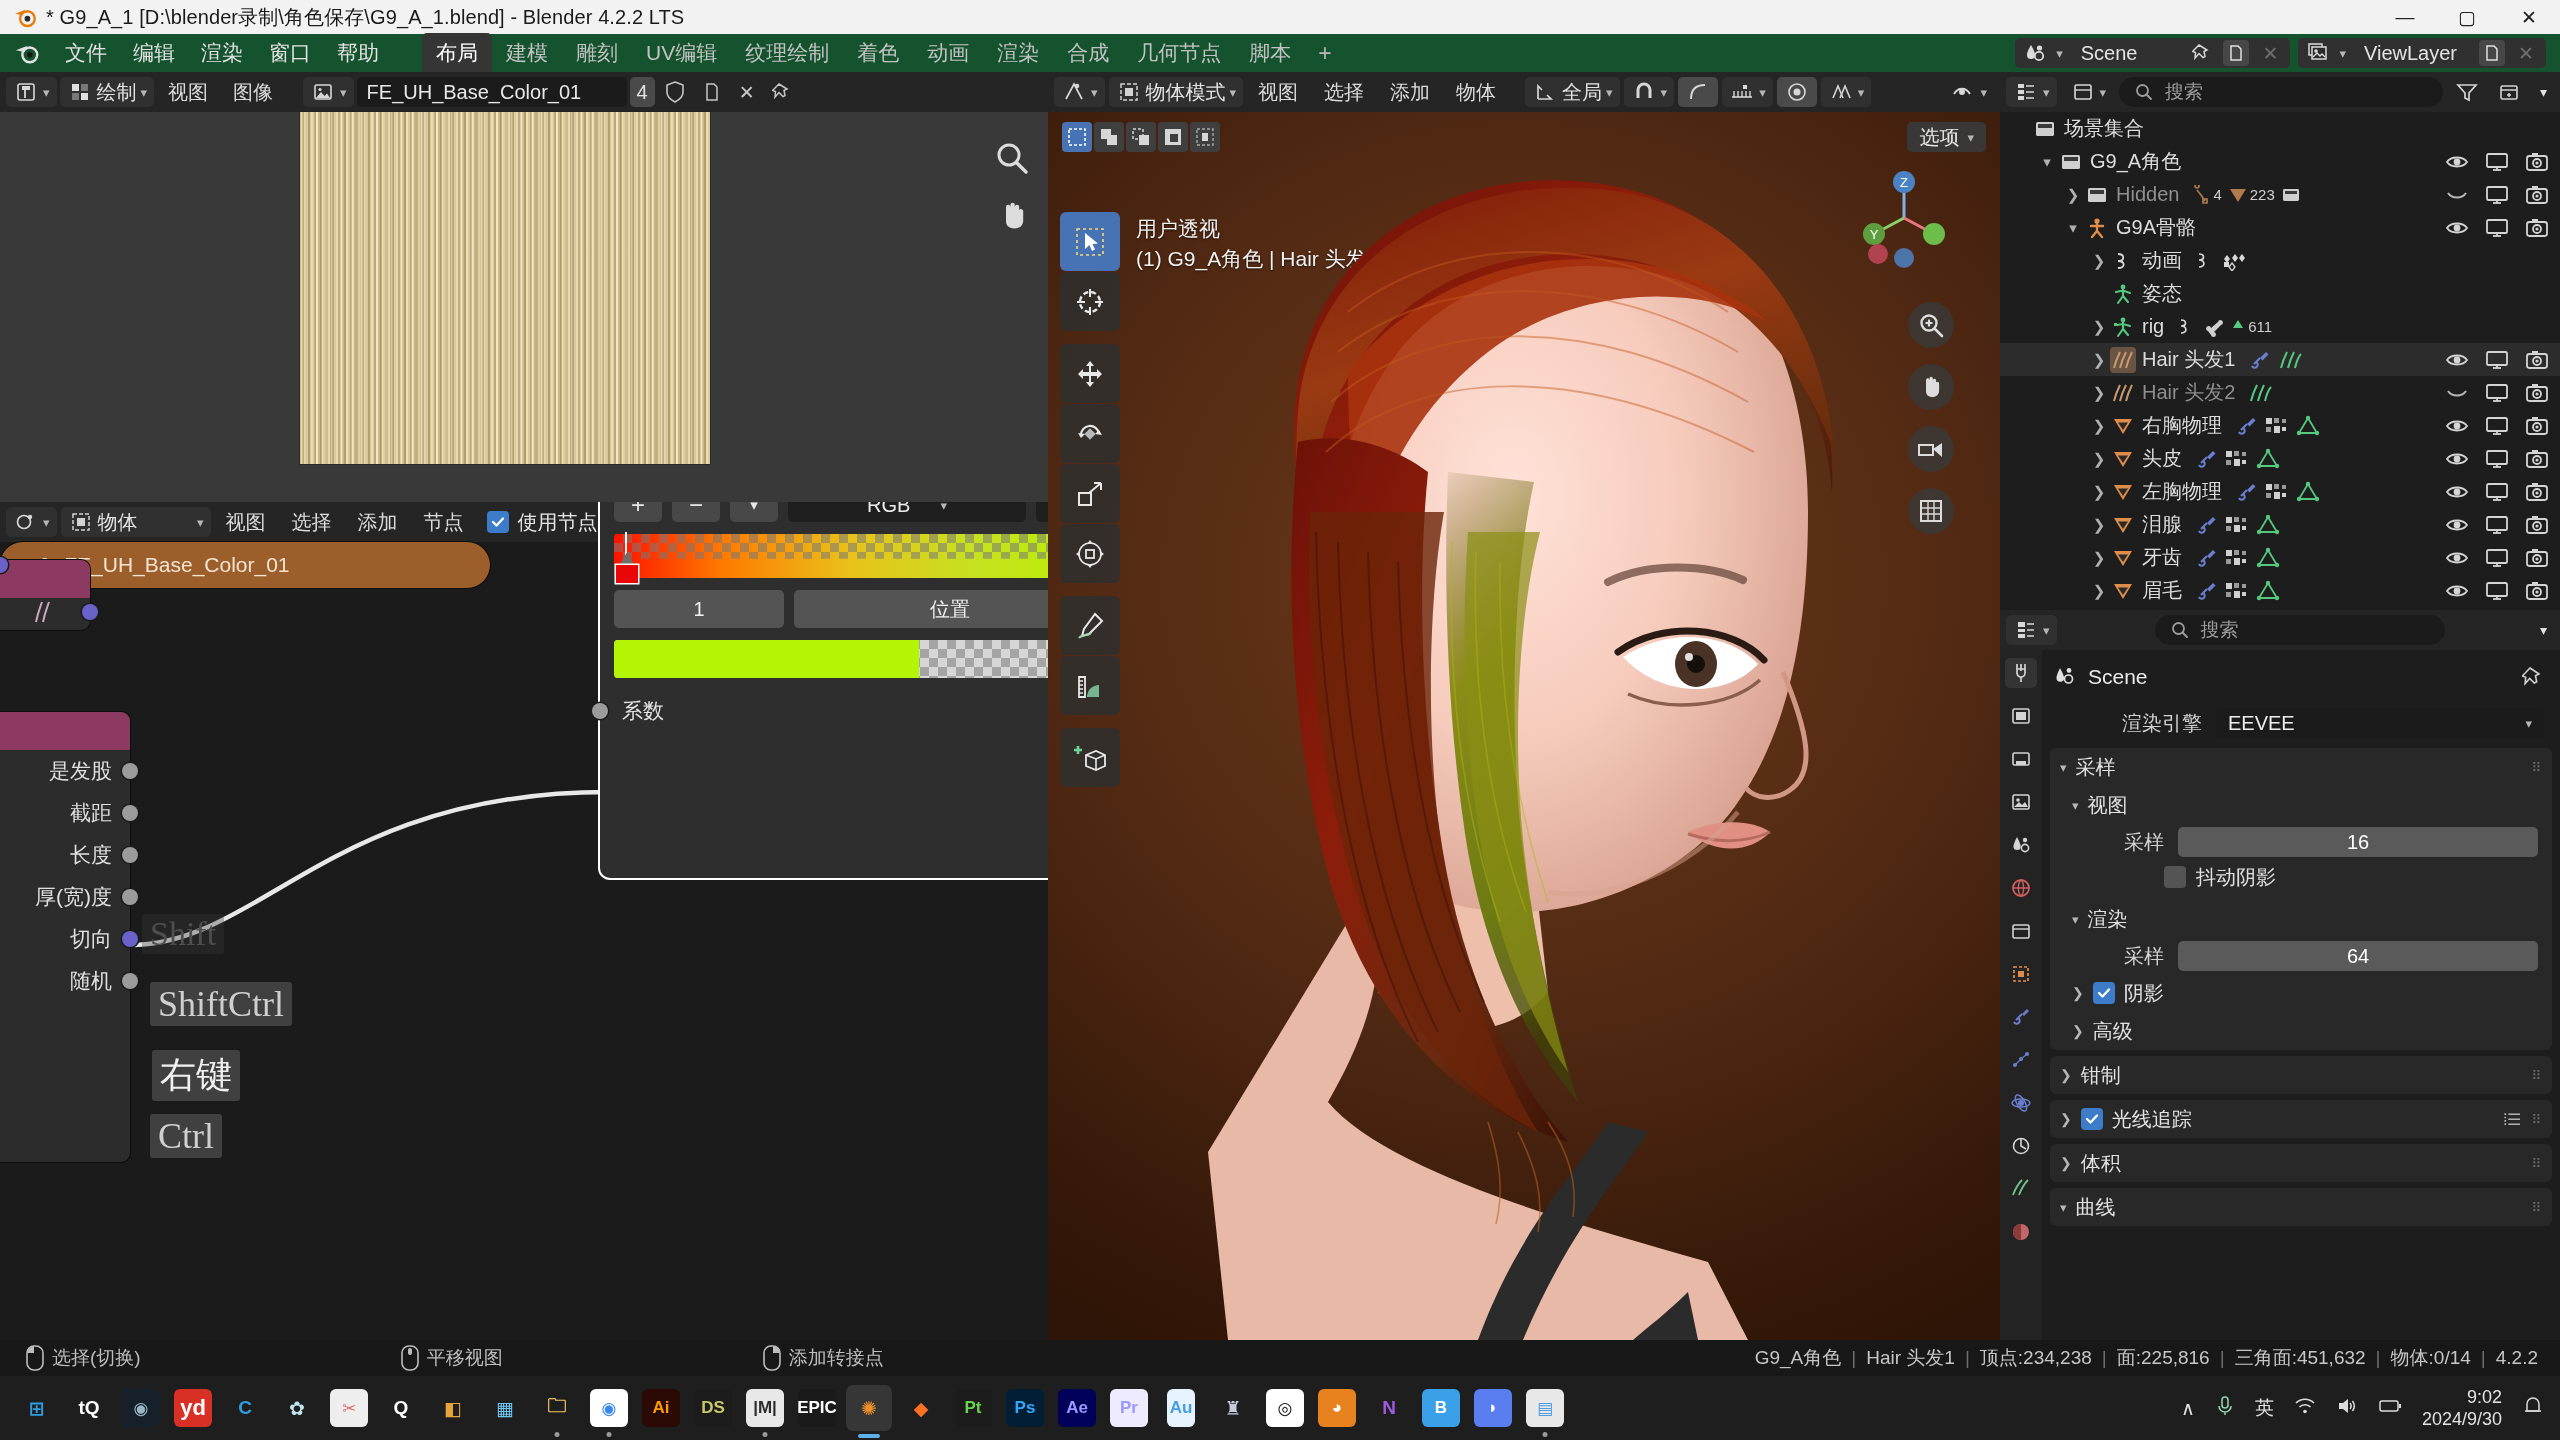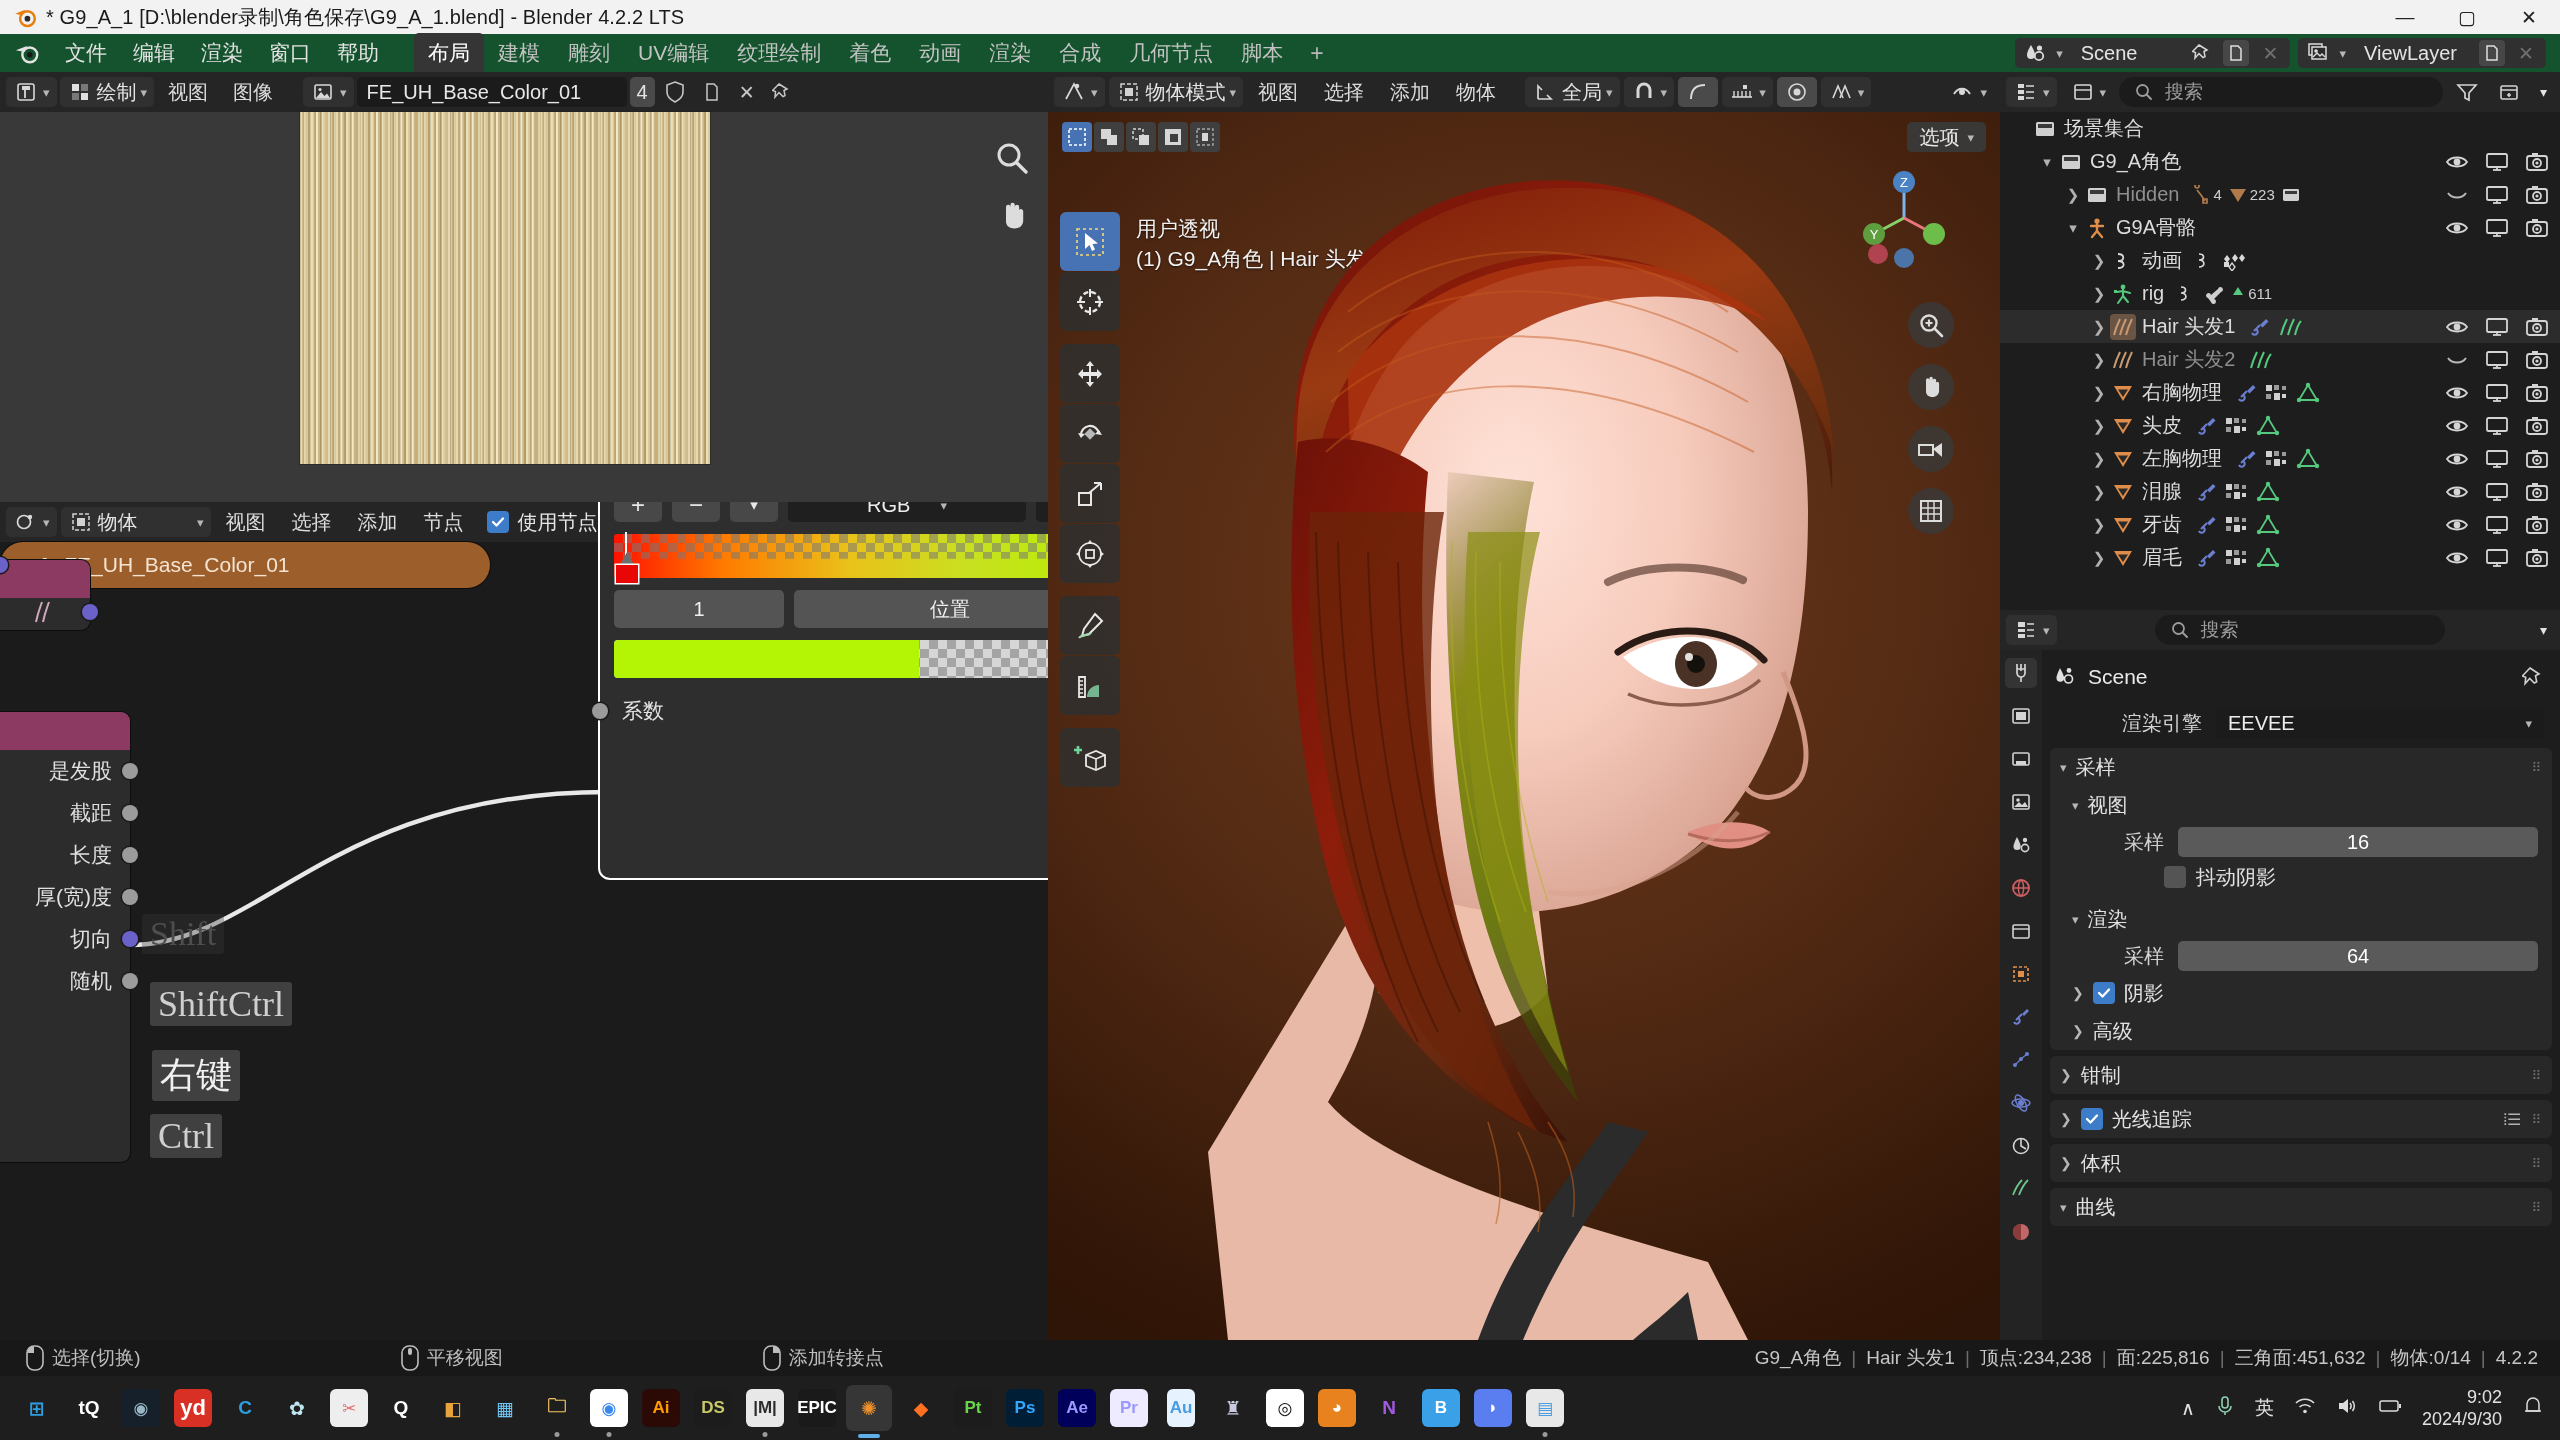--- a/index.html
+++ b/index.html
@@ -23,21 +23,21 @@
   .winbtns{margin-left:auto;display:flex;height:34px;}
   .winbtn{width:62px;height:34px;display:flex;align-items:center;justify-content:center;color:#222;font-size:19px;}
 
   
   .topbar{
     position:absolute;left:0;top:34px;width:2560px;height:38px;
     background:#14532d;display:flex;align-items:center;
   }
   .topbar .logo{width:30px;height:26px;margin:0 10px 0 12px;flex:none;}
   .menu-item{padding:4px 13px;font-size:21px;color:#e2e2e2;white-space:nowrap;cursor:default;border-radius:4px;}
-  .ws-tabs{display:flex;align-items:center;margin-left:22px;height:38px;justify-content:flex-end;}
+  .ws-tabs{display:flex;align-items:center;margin-left:30px;height:38px;justify-content:flex-end;}
   .ws-tab{padding:6px 14px;font-size:21px;color:#c3c3c3;white-space:nowrap;border-radius:5px 5px 0 0;}
   .ws-tab.active{background:#353535;color:#ffffff;}
   .ws-plus{padding:4px 13px;font-size:23px;color:#b9b9b9;}
 
   
   .editor{position:absolute;background:#1d1d1d;overflow:hidden;}
   .ehdr{height:40px;background:#252525;display:flex;align-items:center;padding:0 6px;gap:3px;white-space:nowrap;overflow:hidden;}
   .hbtn{display:flex;align-items:center;gap:4px;height:30px;padding:0 7px;background:#303030;border-radius:5px;color:#e3e3e3;font-size:20px;}
   .hbtn.flat{background:transparent;}
   .hlabel{padding:0 11px;font-size:20px;color:#dcdcdc;}
@@ -1076,20 +1076,30 @@
             <span style="display: inline-flex; align-items: center;">
               <svg width="32" height="20" viewBox="0 0 32 20">
                 <path d="M5 4 l3 4 -3 4 -3-4z" fill="#d8d8d8"></path>
                 <path d="M13 3 l3 4 -3 4 -3-4z" fill="#d8d8d8"></path>
                 <path d="M20 3 l3 4 -3 4 -3-4z" fill="#d8d8d8"></path>
                 <path d="M10 12 l3 4 -3 4 -3-4z" fill="none" stroke="#d8d8d8" stroke-width="1.3"></path>
                 <rect x="2" y="11" width="5" height="5" fill="#d8d8d8"></rect>
               </svg>
             </span>
           </span>
+        </div>
+        <div class="olrow" style="padding-left: 88px;">
+          <span class="oltwist"></span>
+          <span class="olicon">
+            <svg width="22" height="22" viewBox="0 0 22 22">
+              <circle cx="11" cy="4" r="2.4" fill="#55c97e"></circle>
+              <path d="M11 6.5 V13 M4 9 L11 7.5 L18 10 M11 13 L6 20 M11 13 L16 19" stroke="#55c97e" stroke-width="2.1" fill="none" stroke-linecap="round"></path>
+            </svg>
+          </span>
+          <span>姿态</span>
         </div>
         <div class="olrow" style="padding-left: 88px;">
           <span class="oltwist">❯</span>
           <span class="olicon">
             <svg width="22" height="22" viewBox="0 0 22 22">
               <circle cx="11" cy="4" r="2.4" fill="#55c97e"></circle>
               <rect x="2" y="7" width="3" height="3" fill="#55c97e"></rect>
               <path d="M11 6.5 V13 M5 9 L11 8 L18 10 M11 13 L6 20 M11 13 L16 19" stroke="#55c97e" stroke-width="2.1" fill="none" stroke-linecap="round"></path>
             </svg>
           </span>

